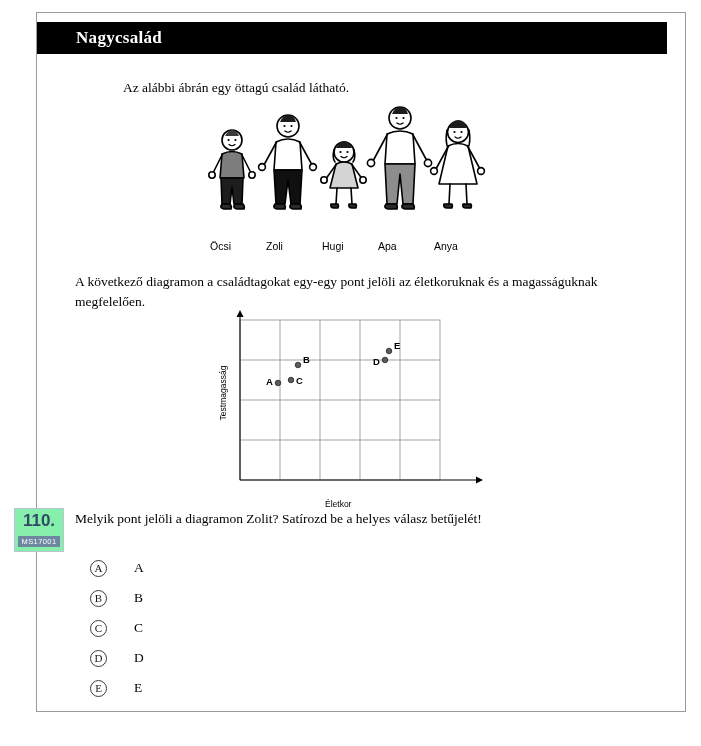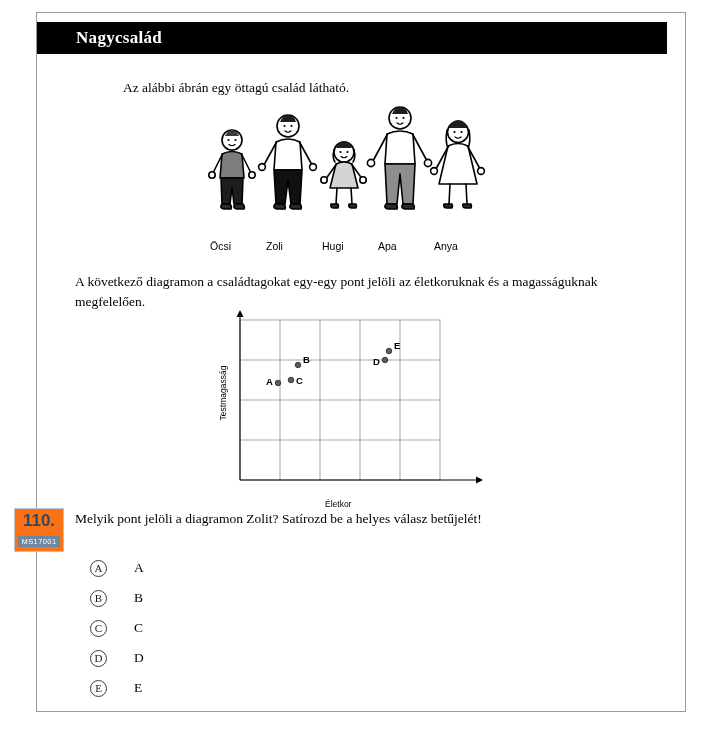--- a/index.html
+++ b/index.html
@@ -94,21 +94,21 @@
   }
   .chart-wrap svg { display: block; }
   
   .qnum-box {
     position: absolute;
     left: 14px;
     top: 508px;
     width: 50px;
     height: 44px;
     border: 1px solid #b9c4cf;
-    background: #f97316;
+    background: #86efac;
     box-sizing: border-box;
     text-align: center;
   }
   .qnum-box .num {
     display: block;
     font-family: "Liberation Sans", sans-serif;
     font-weight: bold;
     font-size: 17px;
     color: #2f4a63;
     margin-top: 3px;

